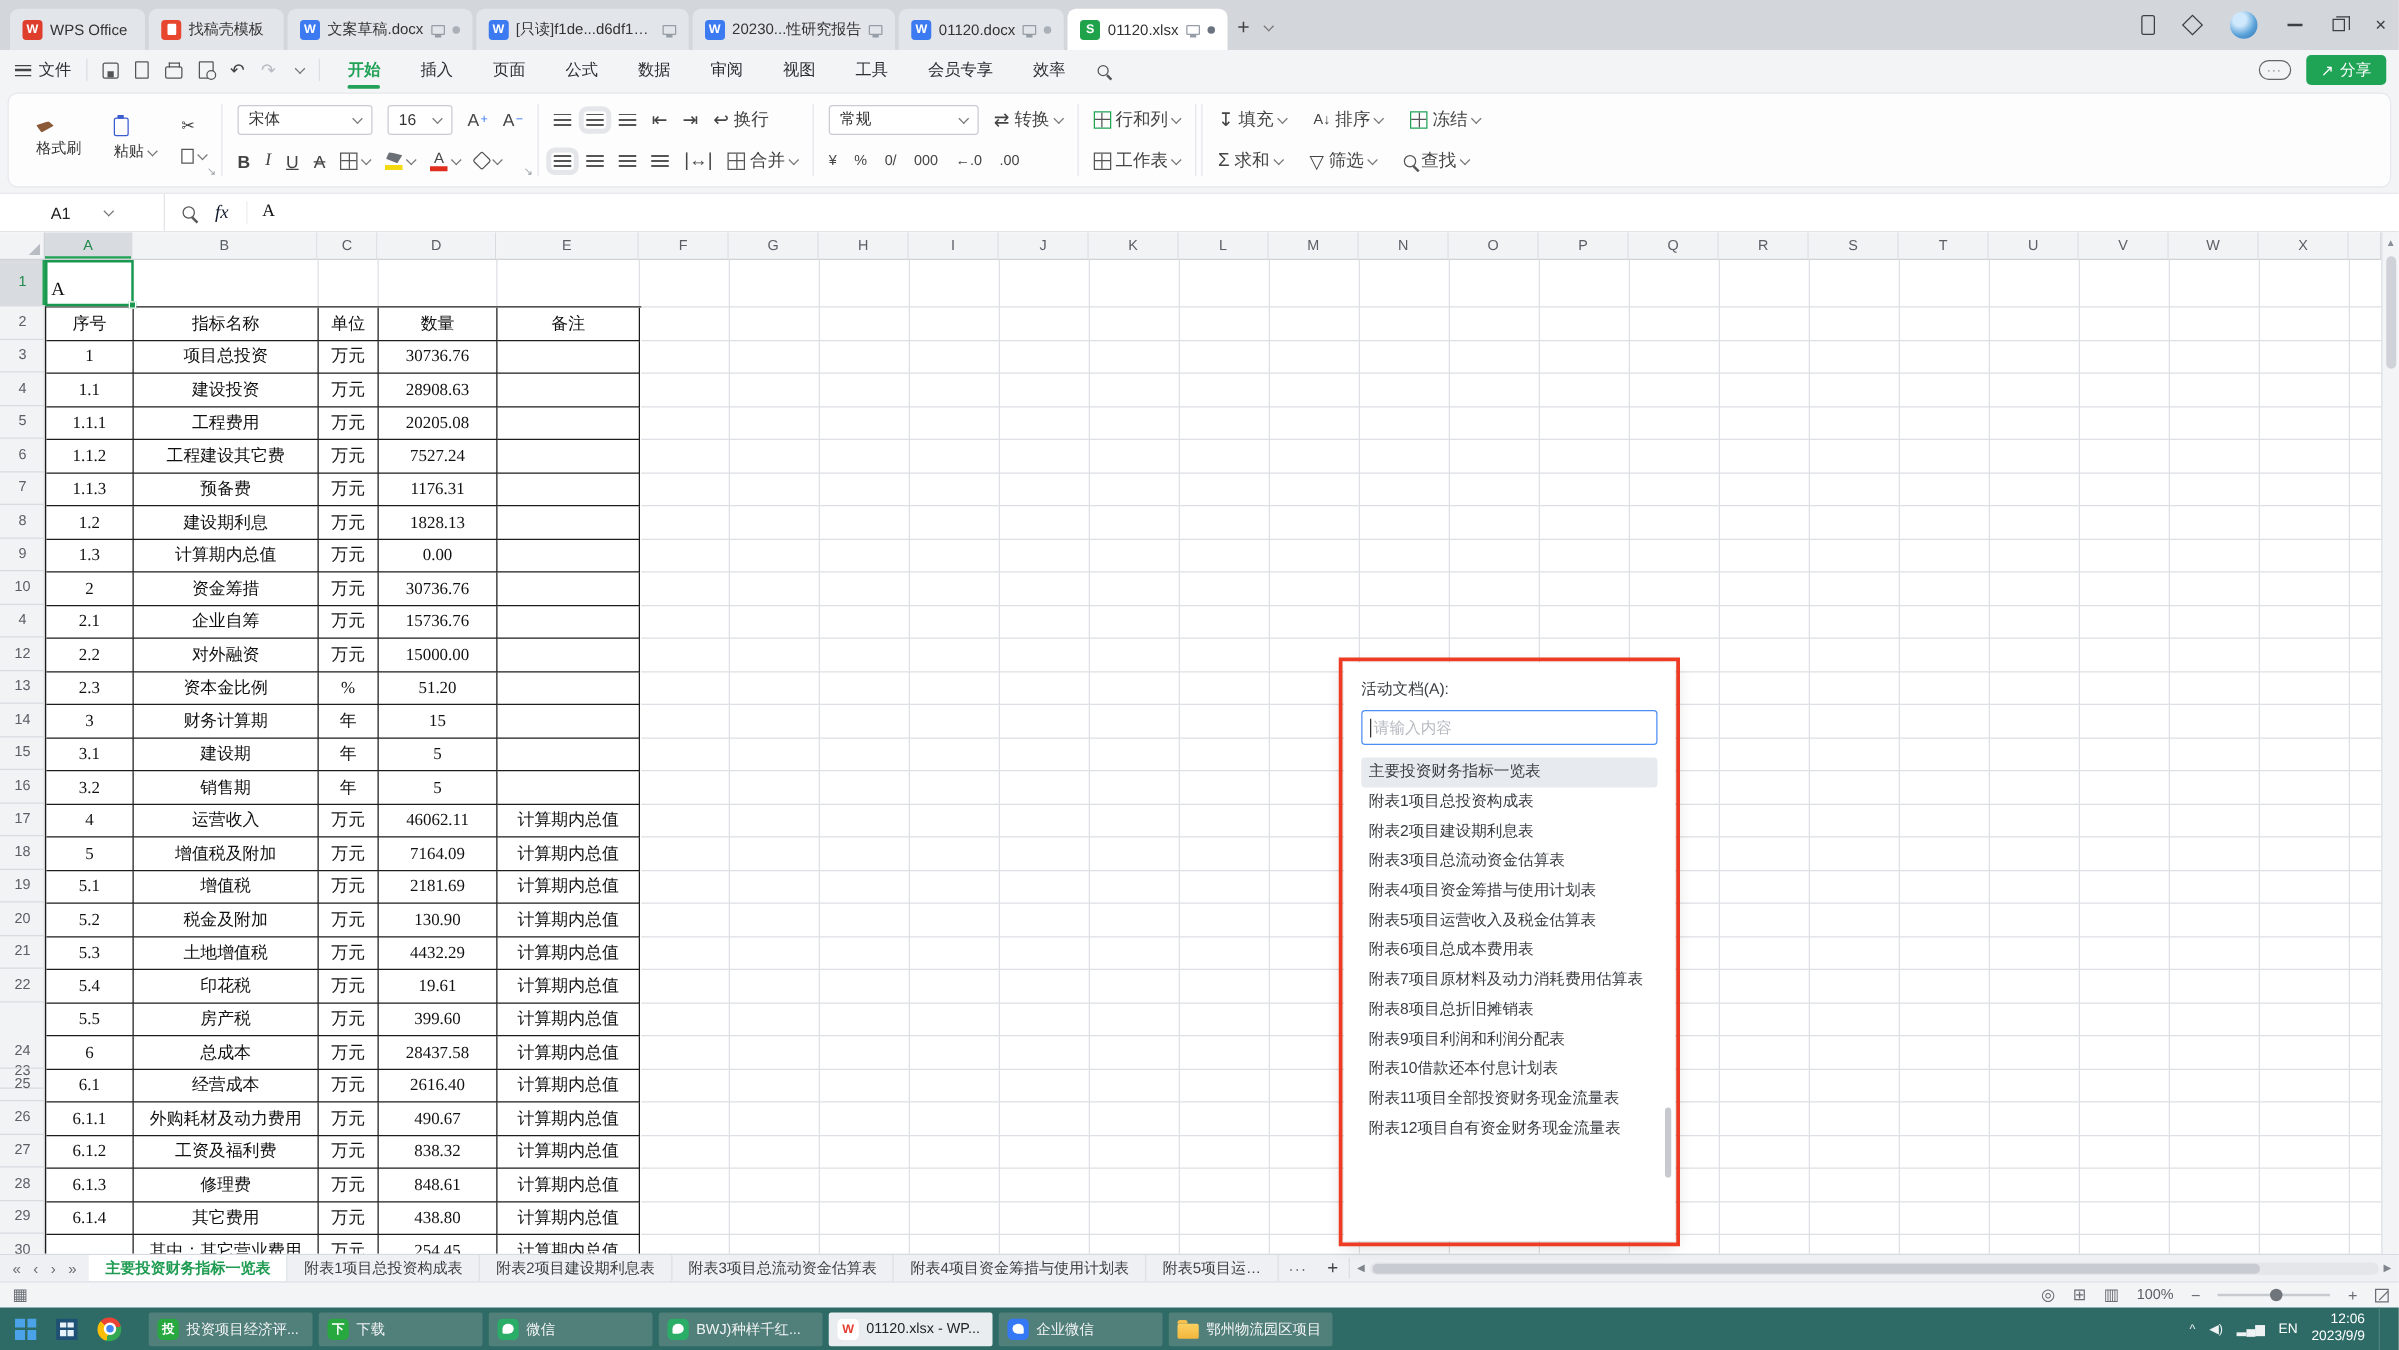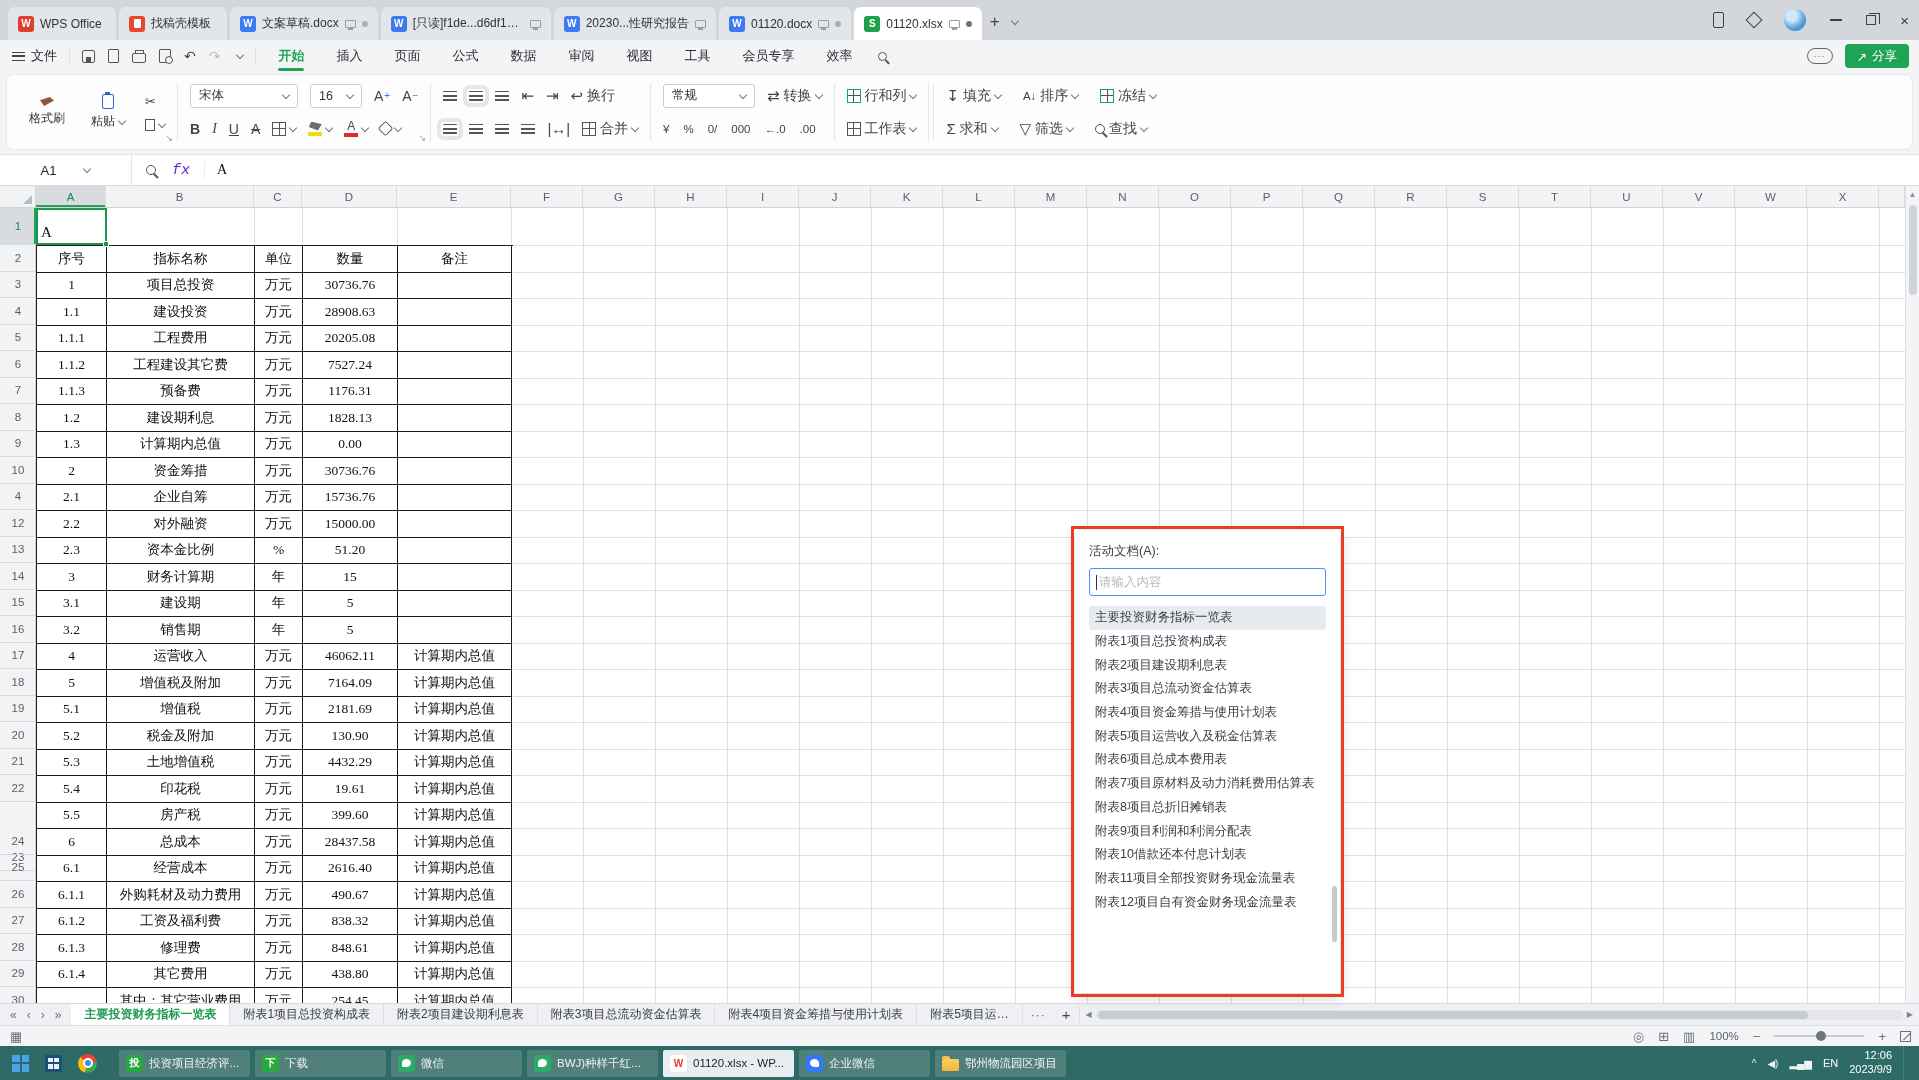--- a/index.html
+++ b/index.html
@@ -53,21 +53,21 @@
 .menu-right{position:absolute;right:10px;top:0;height:32px;display:flex;align-items:center;gap:12px;}
 .ic-cloud{min-width:26px;height:16px;border:1.5px solid #666;border-radius:9px;display:flex;align-items:center;justify-content:center;font-size:9px;color:#666;letter-spacing:1px;padding:0 3px;}
 .share-btn{background:#1fa355;color:#fff;border-radius:4px;height:24px;display:flex;align-items:center;gap:5px;padding:0 12px;font-size:12.5px;}
 
 .ribbon{position:absolute;top:72px;left:0;width:1919px;height:82px;background:#f3f4f6;}
 .rib-card{position:absolute;left:6px;right:6px;top:2px;bottom:4px;background:#fdfdfe;border:1px solid #e6e8ec;border-radius:8px;display:flex;align-items:stretch;padding:4px 6px;}
 .rib-group{display:flex;flex-direction:column;justify-content:center;padding:0 10px;position:relative;}
 .rib-row{display:flex;align-items:center;gap:12px;height:33px;font-size:12px;color:#333;}
 .rib-hrow{display:flex;align-items:center;gap:14px;}
 .rib-div{width:1px;background:#e4e6ea;margin:4px 2px;}
-.big-btn{display:flex;flex-direction:column;align-items:center;justify-content:center;gap:4px;font-size:12px;color:#333;padding:0 6px;}
+.big-btn{display:flex;flex-direction:column;justify-content:center;gap:4px;font-size:12px;color:#333;padding:0 6px;}
 .mini-col{display:flex;flex-direction:column;justify-content:center;gap:10px;}
 .mini-btn{display:flex;align-items:center;font-size:13px;color:#444;}
 .expander{position:absolute;right:2px;bottom:2px;font-size:9px;color:#9aa0a8;}
 .chev{display:inline-block;width:6px;height:6px;border-right:1.4px solid #777;border-bottom:1.4px solid #777;transform:rotate(45deg);margin-left:4px;margin-top:-2px;flex:none;}
 .combo{background:#fff;border:1px solid #c9ccd2;border-radius:3px;height:24px;display:flex;align-items:center;justify-content:space-between;padding:0 8px;font-size:12.5px;color:#333;}
 .font-name{width:108px;}
 .font-size{width:52px;}
 .tool{font-size:14px;color:#444;display:flex;align-items:center;}
 .tool .blue{color:#3b7af0;font-size:10px;margin-left:1px;}
 .bold{font-weight:bold;}
@@ -93,21 +93,21 @@
 .ic-copy::before{content:"";position:absolute;top:-4px;left:2px;width:10px;height:12px;border:1.4px solid #555;border-bottom:none;border-left:none;z-index:-1;}
 .ic-bucket{width:13px;height:9px;background:#6b7077;clip-path:polygon(20% 0,100% 30%,70% 100%,0 60%);}
 .ic-magr{width:10px;height:10px;border:1.6px solid #555;border-radius:50%;position:relative;}
 .ic-magr::after{content:"";position:absolute;right:-4px;bottom:-3px;width:6px;height:1.6px;background:#555;transform:rotate(45deg);}
 .numglyph{font-size:11.5px;color:#444;}
 .glyph{font-size:15px;color:#444;}
 
 .formulabar{position:absolute;top:154px;left:0;width:1919px;height:32px;background:#fff;border-top:1px solid #e2e4e8;border-bottom:1px solid #d9dce0;display:flex;align-items:center;}
 .namebox{width:132px;height:100%;display:flex;align-items:center;justify-content:center;gap:24px;font-size:13px;color:#222;border-right:1px solid #e2e4e8;}
 .fb-icons{display:flex;align-items:center;gap:16px;padding:0 14px;border-right:1px solid #eceef1;height:60%;}
-.fx{font-family:Liberation Mono, monospace;font-style:italic;font-size:15px;color:#6d28d9;}
+.fx{font-family:Liberation Serif, serif;font-style:italic;font-size:15px;color:#0f172a;}
 .fb-value{padding-left:12px;font-family:"Liberation Serif",serif;font-size:14px;color:#111;}
 
 .sheet{position:absolute;top:186px;left:0;width:1919px;height:817px;background:#fff;}
 .corner{position:absolute;left:0;top:0;width:36px;height:22px;background:#f2f3f5;border-right:1px solid #cfd3d8;border-bottom:1px solid #cfd3d8;}
 .corner::after{content:"";position:absolute;right:3px;bottom:3px;border-left:9px solid transparent;border-bottom:9px solid #b8bcc3;}
 #col-headers{position:absolute;left:0;top:0;height:22px;right:14px;}
 .col-h{position:absolute;top:0;height:22px;background:#f2f3f5;border-right:1px solid #d8dbdf;border-bottom:1px solid #cfd3d8;display:flex;align-items:center;justify-content:center;font-size:11.5px;color:#5a5f66;}
 .col-h.sel{background:#d8dbe0;color:#1f8a4c;box-shadow:inset 0 -2px 0 #21a257;}
 .grid{position:absolute;left:0;top:22px;right:14px;height:795px;overflow:hidden;background:#fff;}
 #row-gutter{position:absolute;left:0;top:0;width:36px;height:100%;background:#f2f3f5;border-right:1px solid #cfd3d8;z-index:3;}
@@ -356,21 +356,21 @@
       <span class="ic-bars"></span>
       <span class="ic-bars"></span>
       <span class="glyph">|↔|</span>
       <span class="tool"><span class="ic-grid"></span>&nbsp;<span>合并</span><span class="chev"></span></span>
     </div>
   </div>
   <div class="rib-div"></div>
 
   <div class="rib-group">
     <div class="rib-row">
-      <div class="combo" style="width:92px;">
+      <div class="combo" style="width:120px;">
             <span>常规</span>
             <span class="chev"></span>
           </div>
       <span class="tool"><span class="glyph">⇄</span>&nbsp;<span>转换</span><span class="chev"></span></span>
     </div>
     <div class="rib-row" style="gap:14px;">
       <span class="numglyph">¥</span>
       <span class="numglyph">%</span>
       <span class="numglyph">0/</span>
       <span class="numglyph">000</span>

